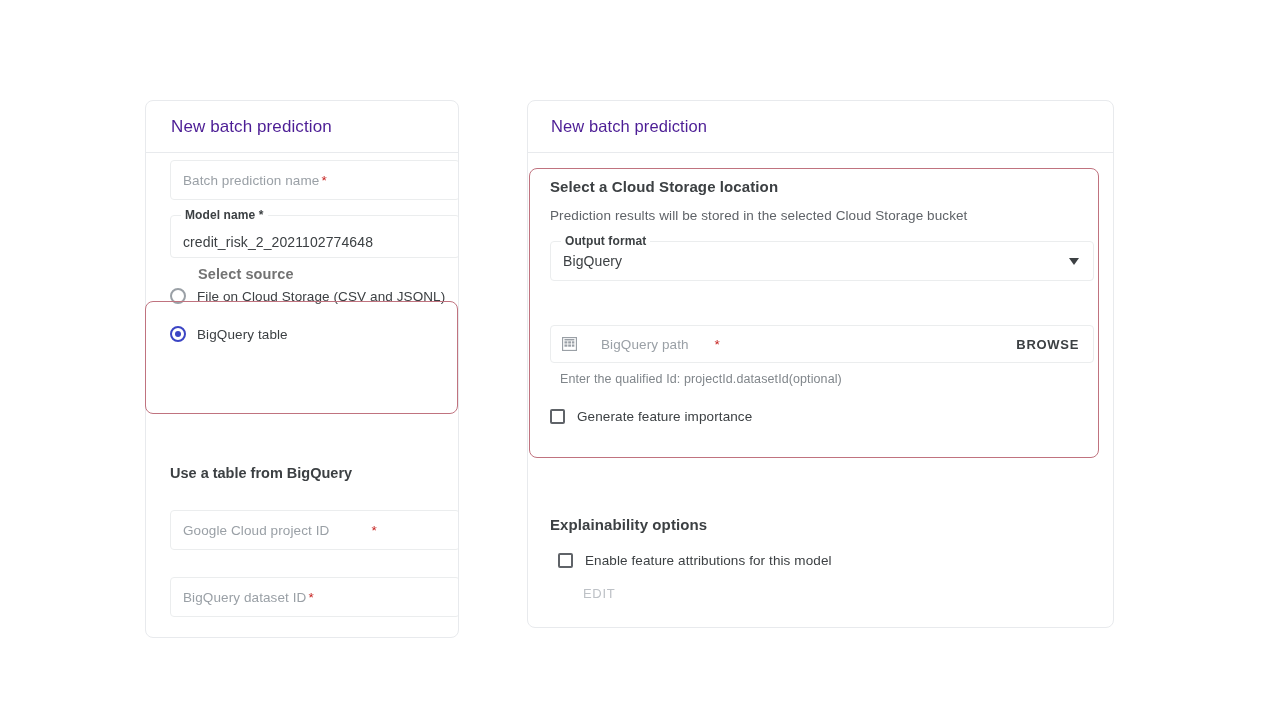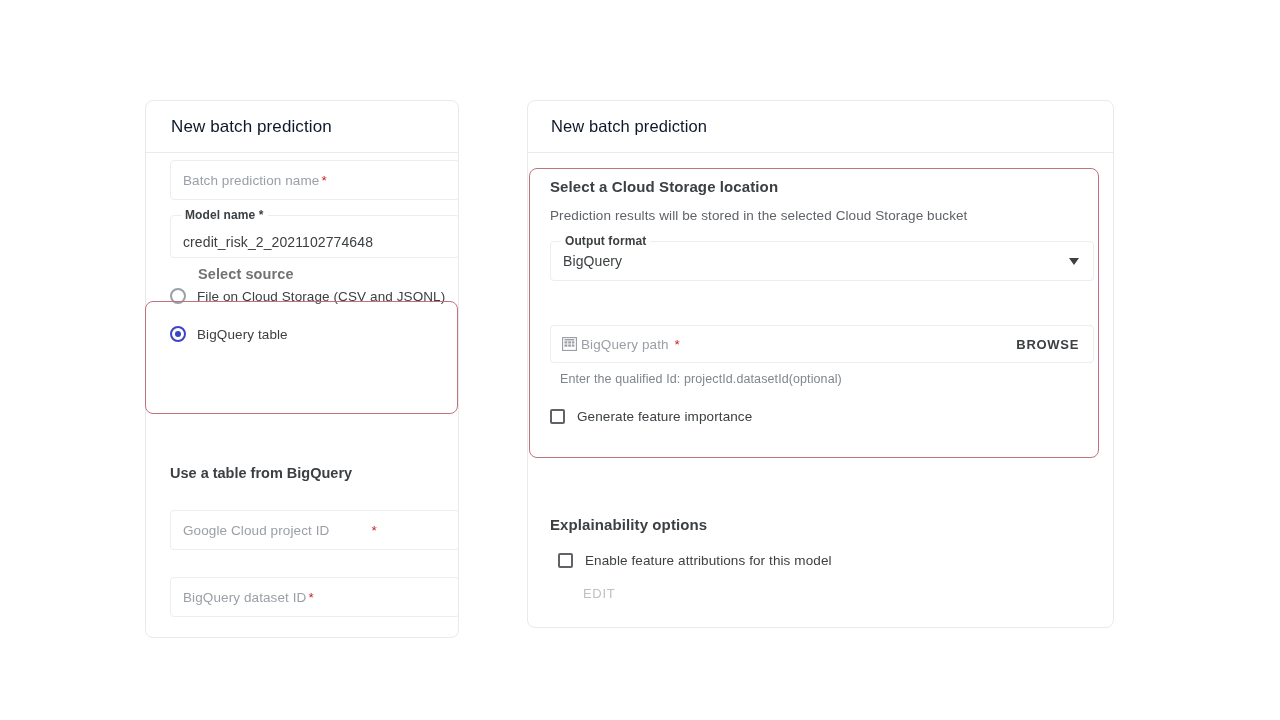--- a/index.html
+++ b/index.html
@@ -35,21 +35,21 @@
   .card-header {
     border-bottom: 1px solid #e8eaed;
     display: flex;
     align-items: center;
   }
   #card-left  .card-header { height: 52px; padding: 0 25px; }
   #card-right .card-header { height: 52px; padding: 0 23px; }
 
   .card-title {
     font-size: 17px;
-    color: #0f172a;
+    color: #4c1d95;
     font-weight: 400;
     letter-spacing: .1px;
   }
   #card-right .card-title { font-size: 16.5px; }
 
   .card-body { position: relative; }
 
   
   .tf {
     position: relative;
@@ -213,21 +213,21 @@
   #f-bqpath {
     position: relative;
     margin-top: 44px;
     width: 544px;
     height: 38px;
     display: flex;
     align-items: center;
     padding: 0 14px 0 11px;
     justify-content: space-between;
   }
-  .bq-left { display: flex; align-items: center; gap: 4px; }
+  .bq-left { display: flex; align-items: center; gap: 24px; }
   .grid-icon {
     width: 15px; height: 14px;
     flex: none;
     display: block;
   }
   .browse-btn {
     font-size: 13px;
     font-weight: bold;
     color: #3c4043;
     letter-spacing: .7px;

